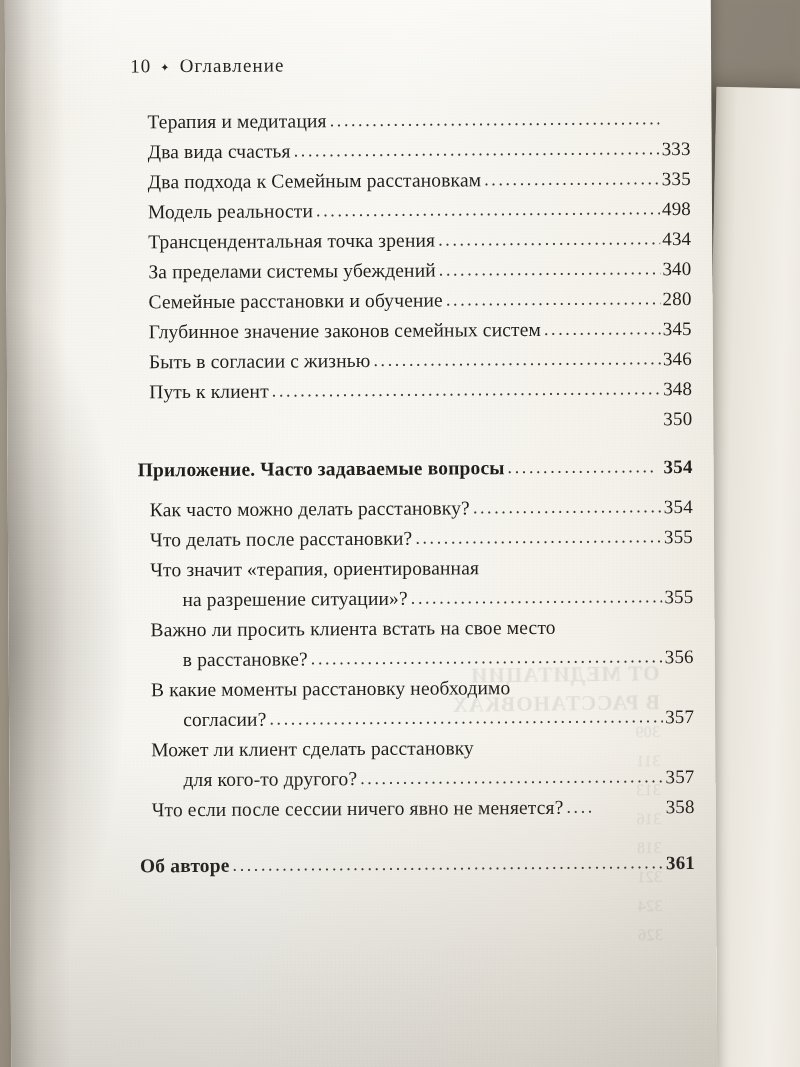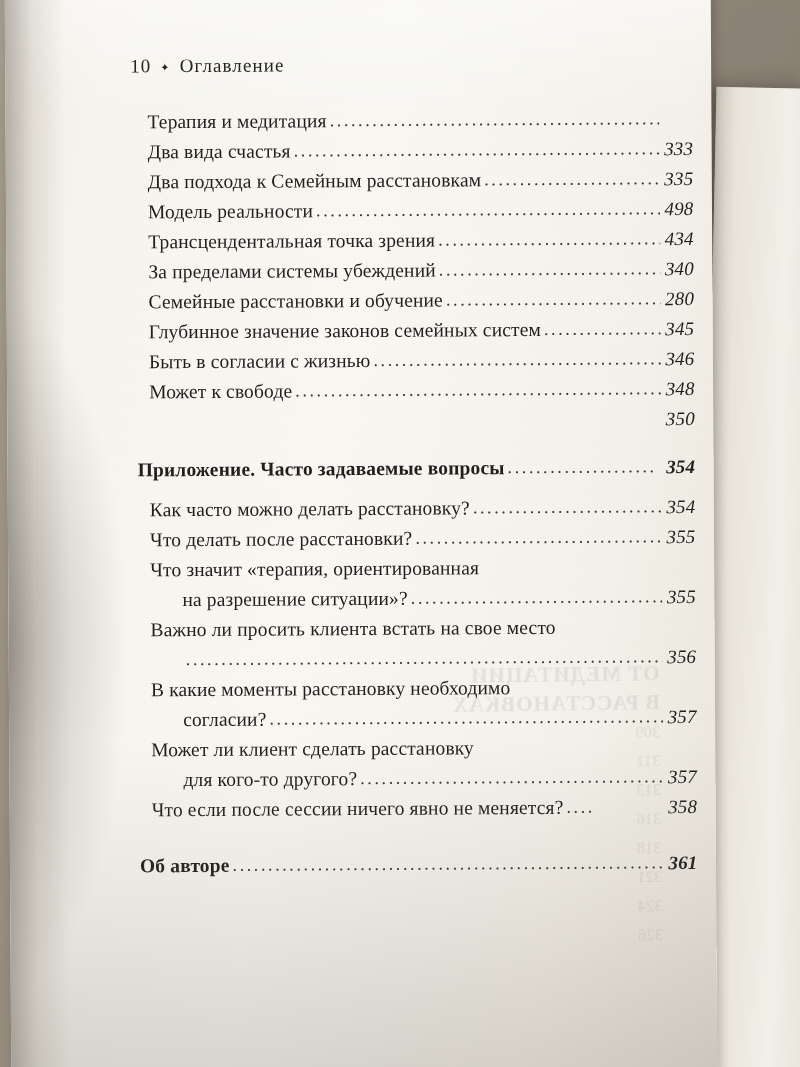--- a/index.html
+++ b/index.html
@@ -161,23 +161,22 @@
     white-space: nowrap;
     margin: 0 2px 0 3px;
     color: #3a3833;
     font-size: 18px;
     letter-spacing: 2.6px;
     transform: translateY(-1px);
   }
   .toc-page {
     white-space: nowrap;
     min-width: 34px;
-    text-align: center;
+    text-align: left;
     font-size: 19px;
-    font-style: italic;
   }
   .toc-row.nodots .toc-dots { visibility: hidden; }
 
   .toc-row.bold .toc-title,
   .toc-row.bold .toc-page { font-weight: bold; }
   .appendix-strong { font-weight: bold; }
 
   .gap-sm { height: 10px; }
   .gap-md { height: 18px; }
   .gap-lg { height: 26px; }
@@ -279,21 +278,21 @@
           <span class="toc-title">Глубинное значение законов семейных систем</span>
           <span class="toc-dots">..........................................................................</span>
           <span class="toc-page">345</span>
         </div>
         <div class="toc-row indent1">
           <span class="toc-title">Быть в согласии с жизнью</span>
           <span class="toc-dots">..........................................................................</span>
           <span class="toc-page">346</span>
         </div>
         <div class="toc-row indent1">
-          <span class="toc-title">Может к свободе</span>
+          <span class="toc-title">Путь к клиент</span>
           <span class="toc-dots">..........................................................................</span>
           <span class="toc-page">348</span>
         </div>
         <div class="toc-row indent1 nodots">
           <span class="toc-title"></span>
           <span class="toc-dots">..</span>
           <span class="toc-page">350</span>
         </div>
 
         <div class="gap-md"></div>
@@ -330,20 +329,21 @@
           <span class="toc-dots">..........................................................................</span>
           <span class="toc-page">355</span>
         </div>
 
         <div class="toc-row indent1 nodots">
           <span class="toc-title">Важно ли просить клиента встать на свое место</span>
           <span class="toc-dots">.</span>
           <span class="toc-page"></span>
         </div>
         <div class="toc-row indent2">
+          <span class="toc-title">в расстановке?</span>
           <span class="toc-dots">..........................................................................</span>
           <span class="toc-page">356</span>
         </div>
 
         <div class="toc-row indent1 nodots">
           <span class="toc-title">В какие моменты расстановку необходимо</span>
           <span class="toc-dots">.</span>
           <span class="toc-page"></span>
         </div>
         <div class="toc-row indent2">

